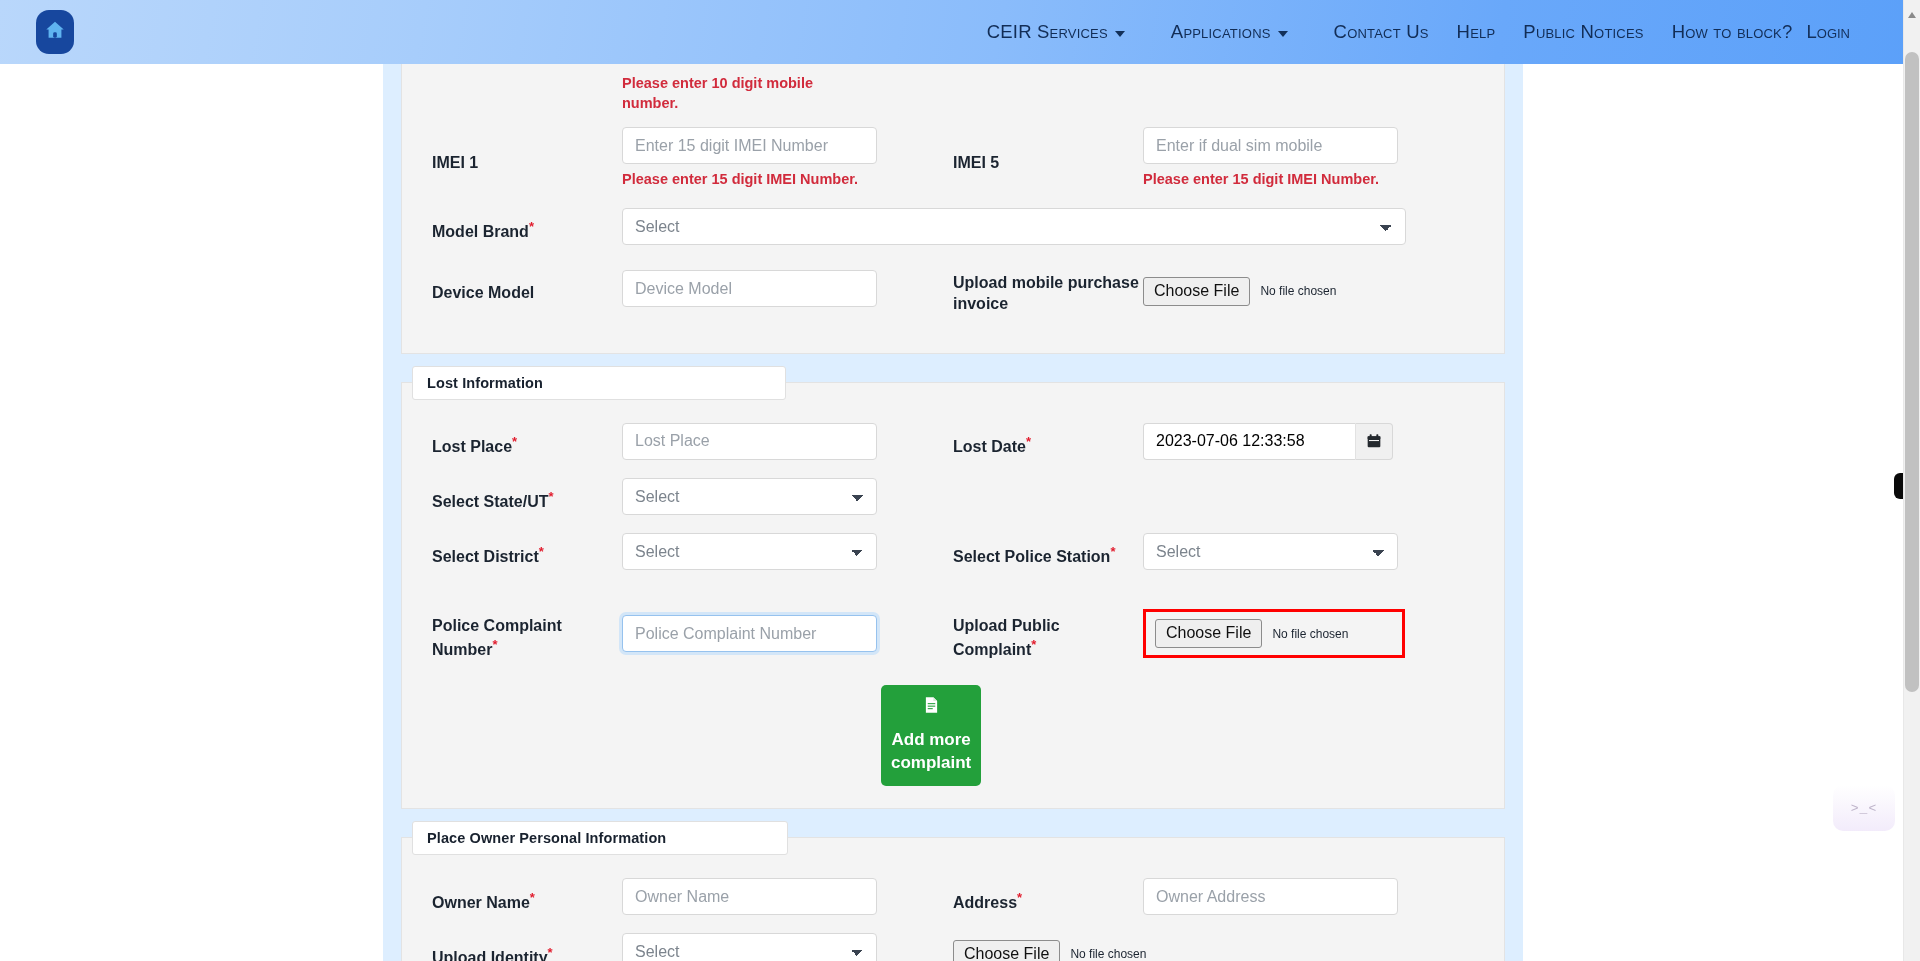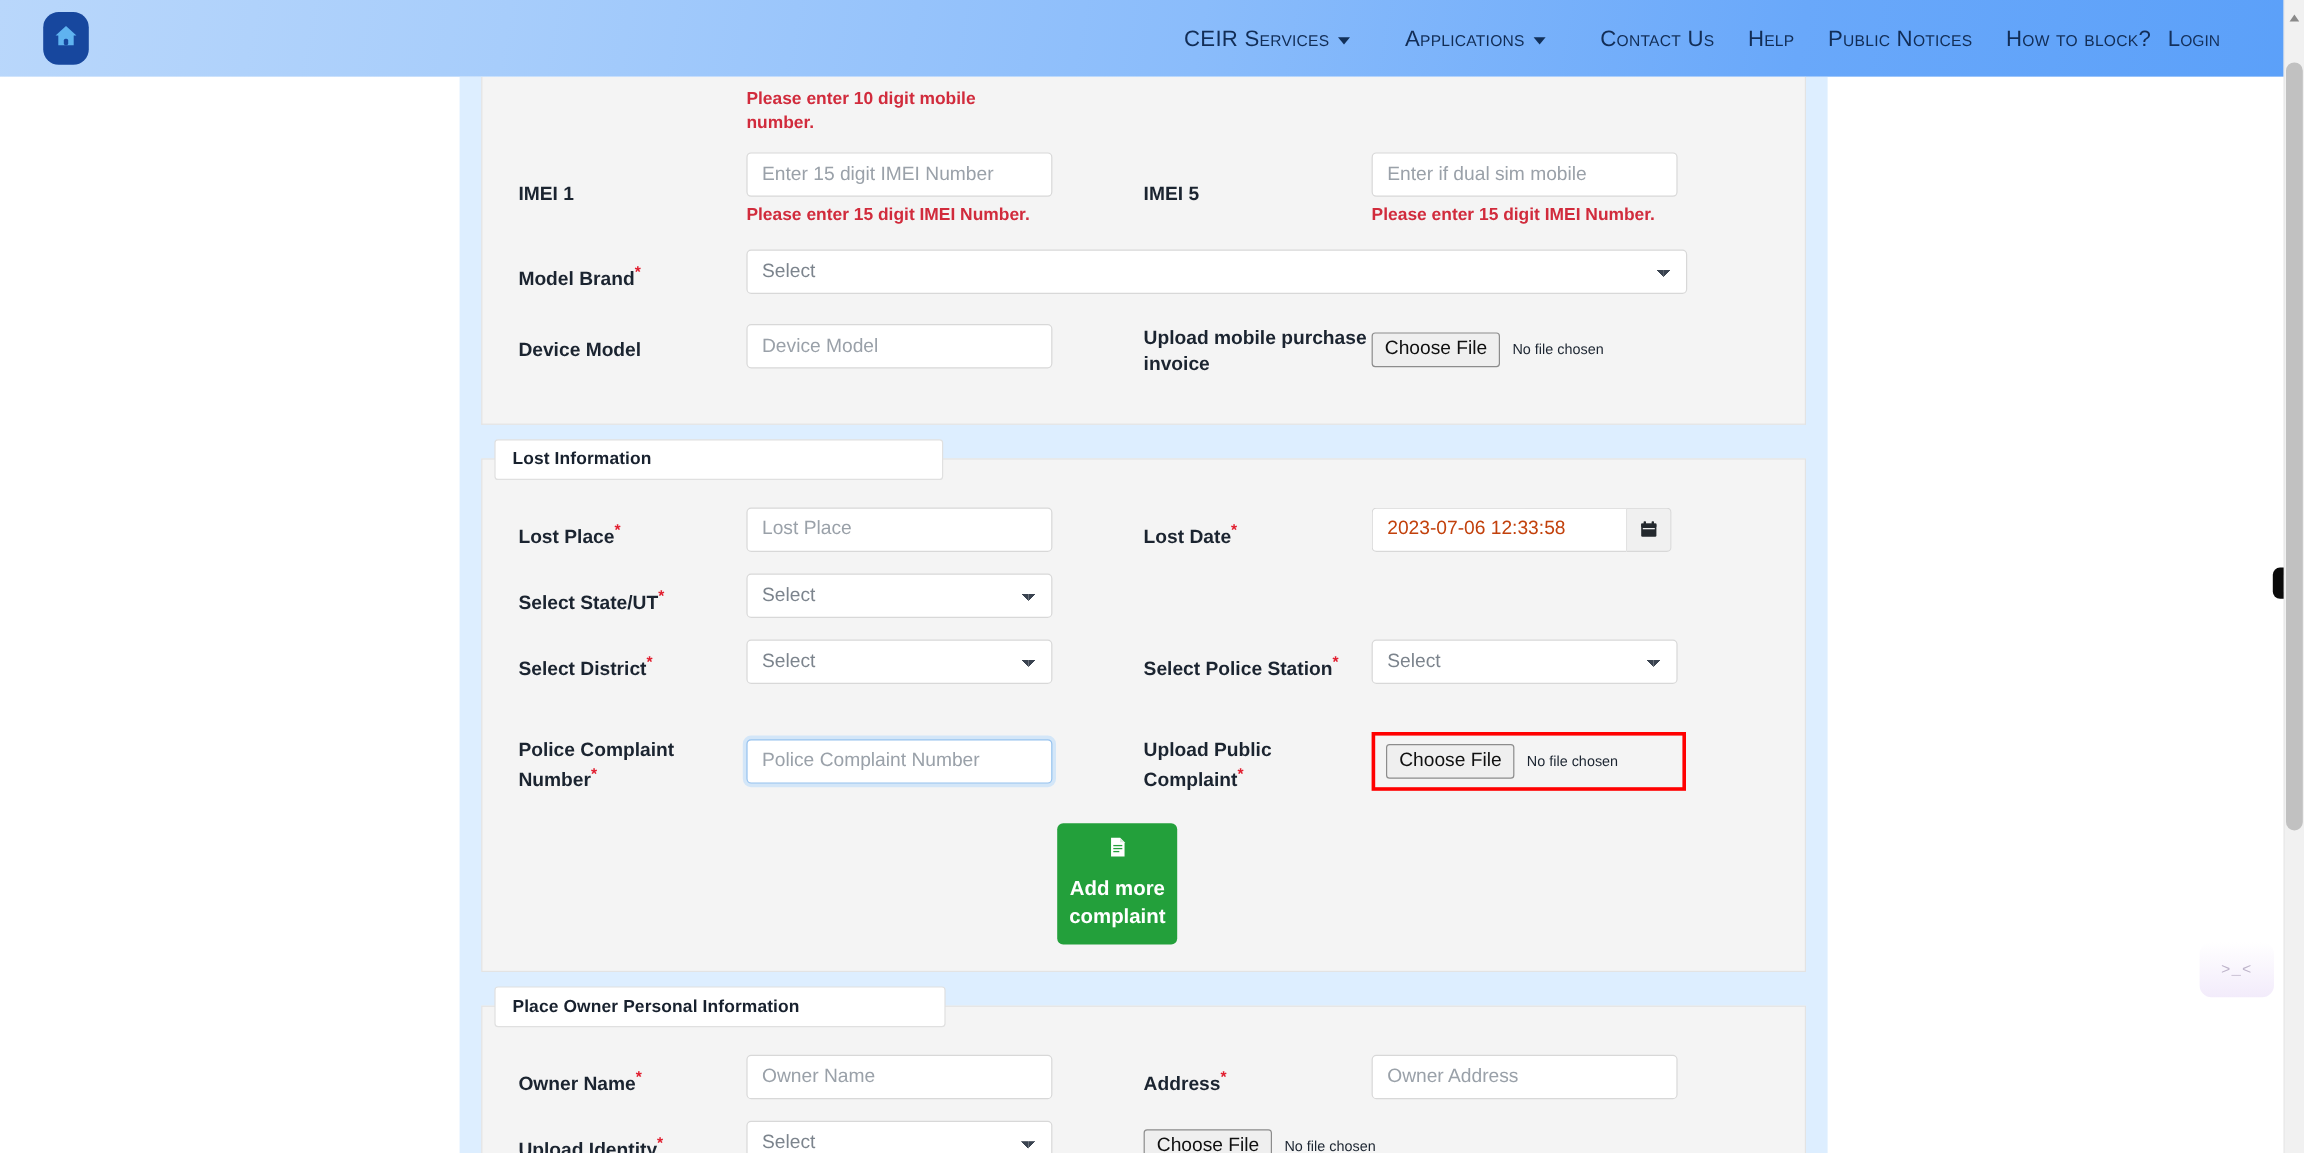--- a/index.html
+++ b/index.html
@@ -203,21 +203,21 @@
     padding: 7px 9px 7px 9px;
     width: 262px;
   }
 
   
   .datewrap { display: flex; align-items: stretch; }
   .datewrap .txt {
     width: 212px;
     border-right: none;
     border-radius: 4px 0 0 4px;
-    color: #c2410c;
+    color: #000000;
   }
   .cal-btn {
     width: 38px;
     height: 37px;
     border: 1px solid #d8d8d8;
     border-left: 1px solid #e2e2e2;
     border-radius: 0 4px 4px 0;
     background: #f0f0f0;
     display: flex; align-items: center; justify-content: center;
     cursor: pointer;

